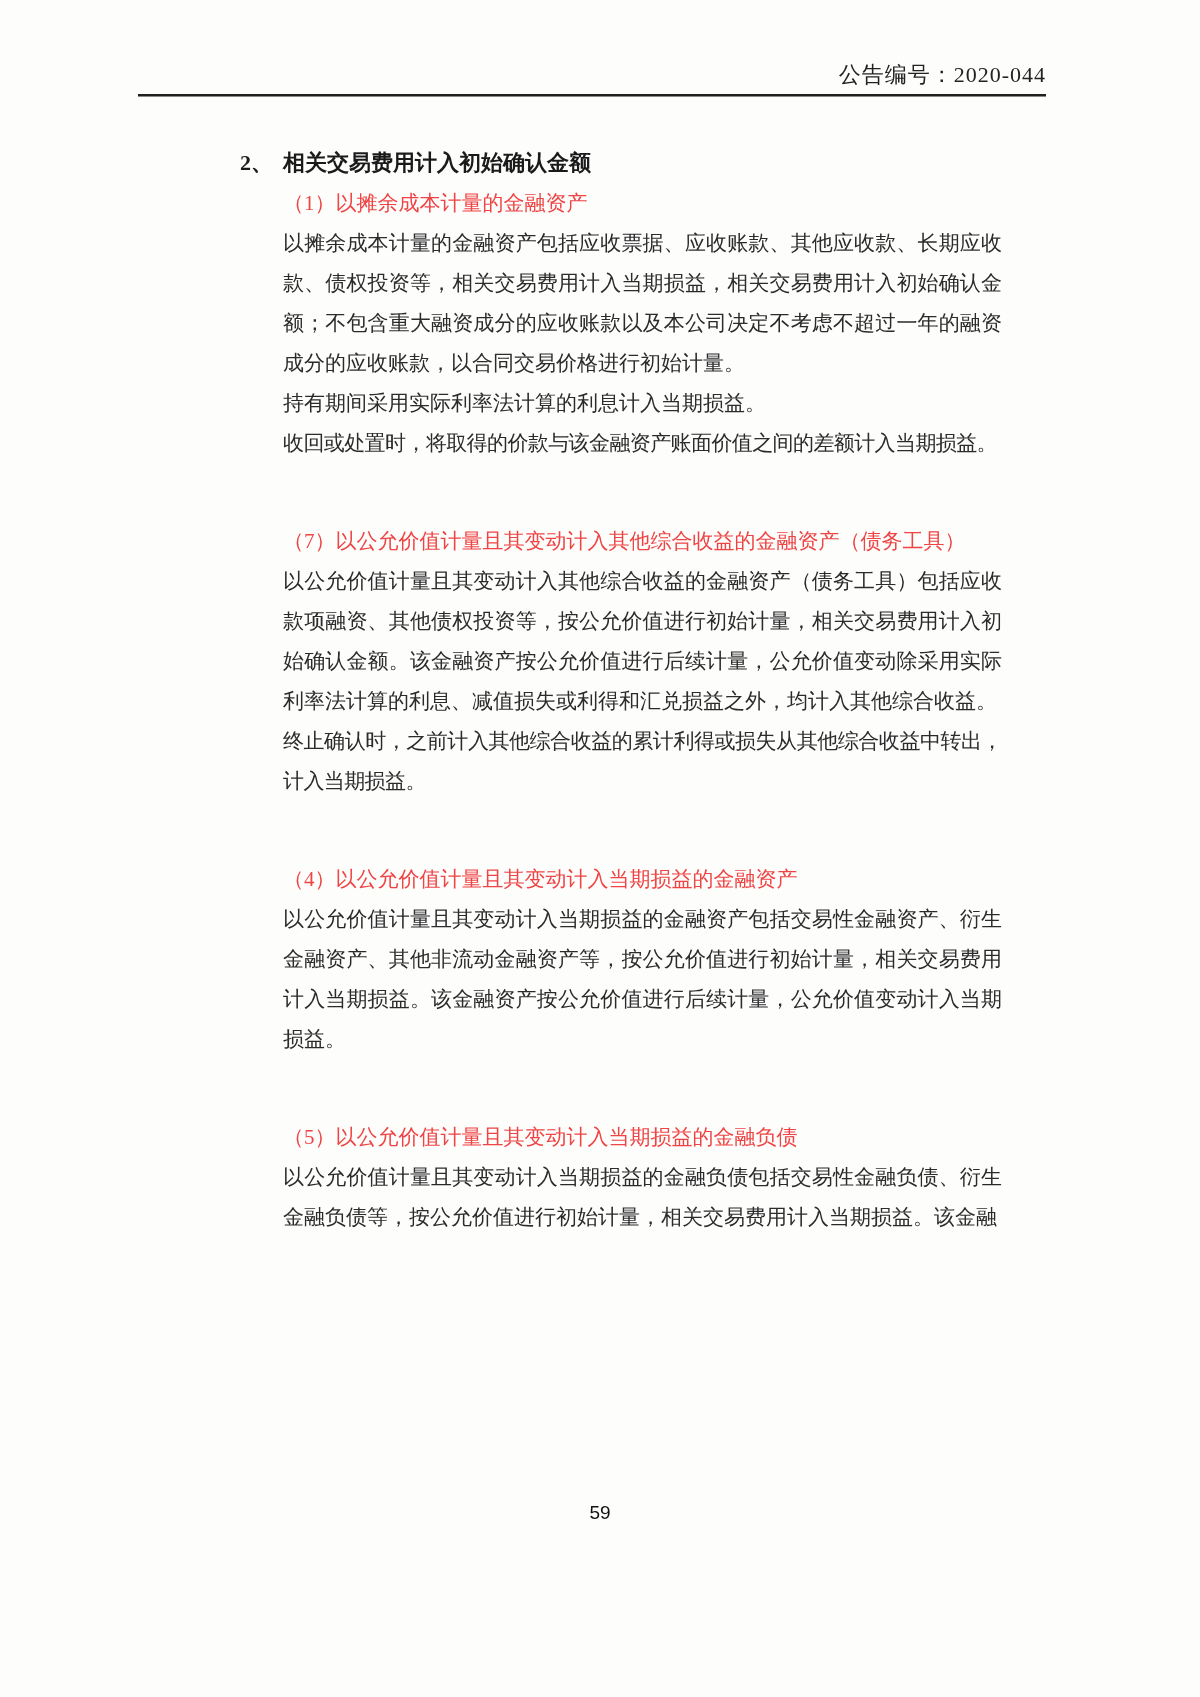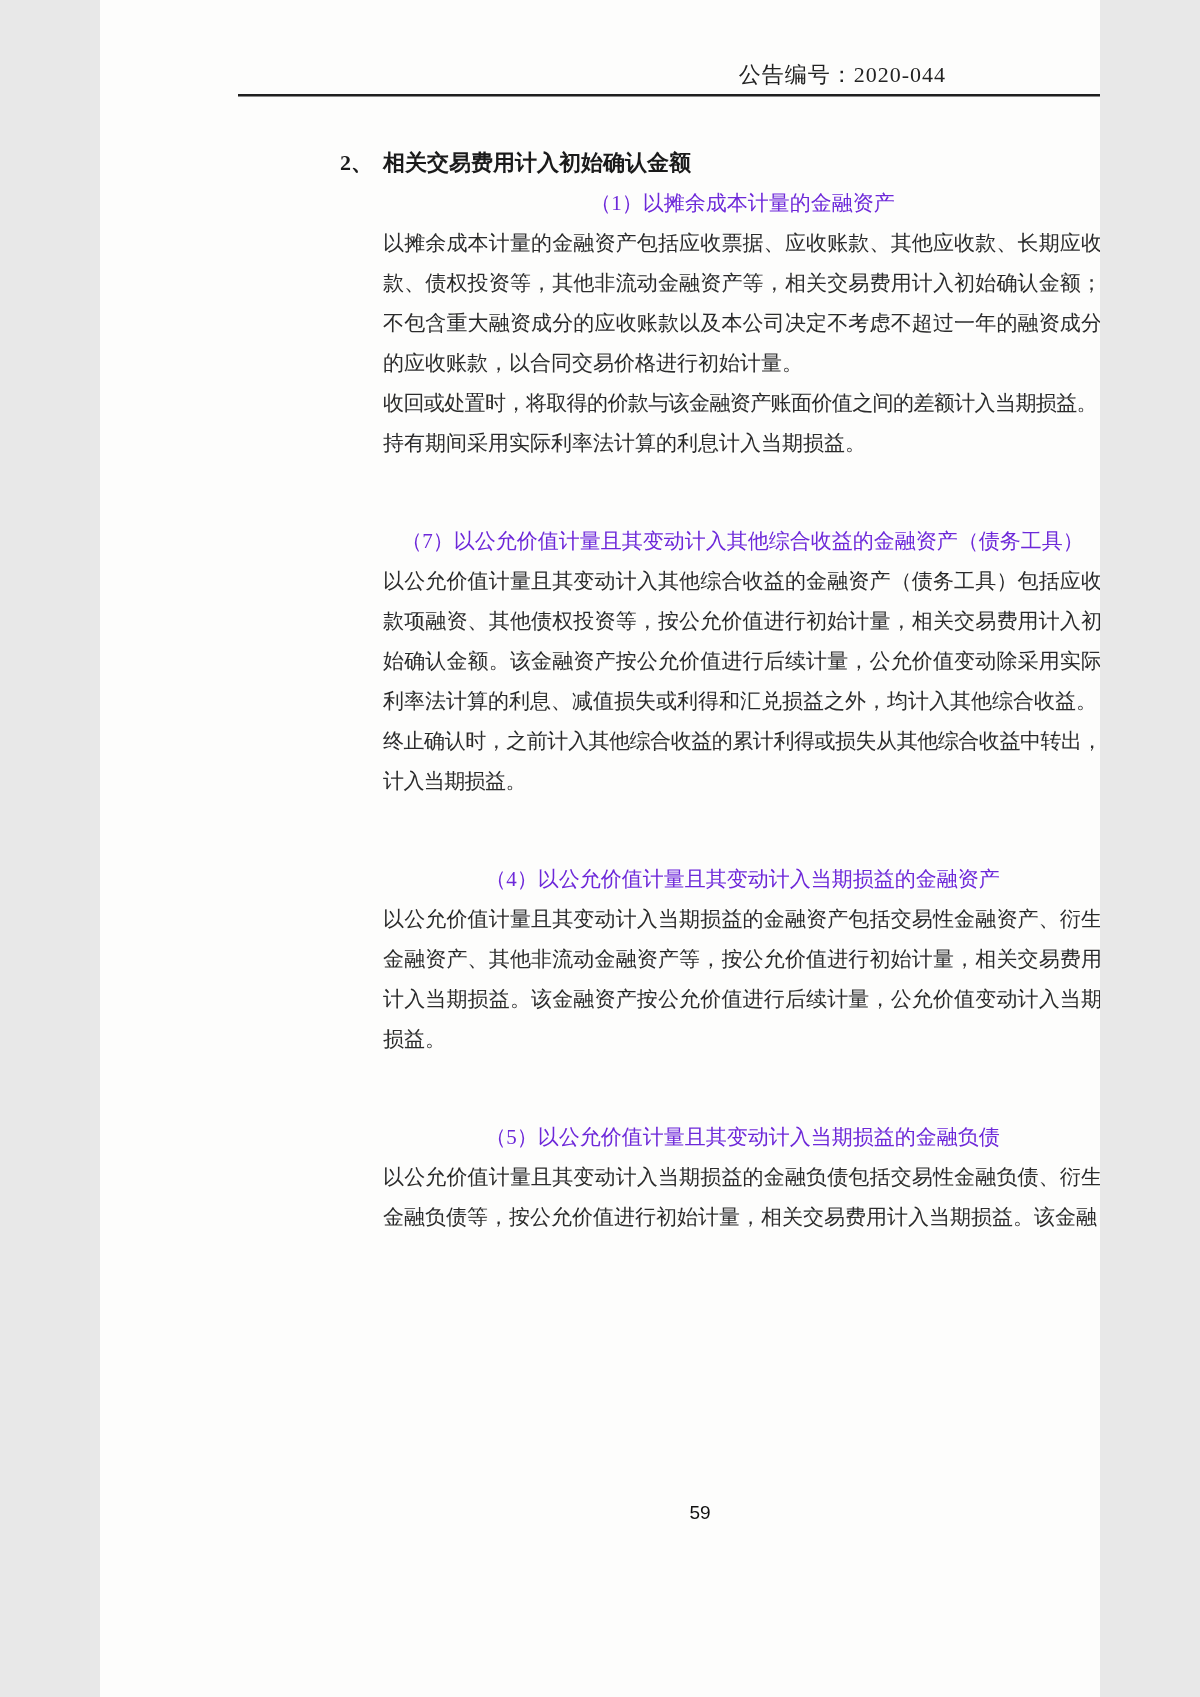--- a/index.html
+++ b/index.html
@@ -1,19 +1,19 @@
 <!DOCTYPE html>
 <html><head>
 <meta charset="utf-8">
 <style>
   * { margin: 0; padding: 0; box-sizing: border-box; }
   html, body { background: #e8e8e8; }
   .page {
     position: relative;
-    width: 1000px;
+    width: 1200px;
     height: 1697px;
     margin: 0 auto;
     background: #fdfdfc;
     font-family: "Liberation Serif", "DejaVu Serif", serif;
     color: #2b2b2b;
     overflow: hidden;
   }
   .header-text {
     position: absolute;
     top: 60px;
@@ -43,22 +43,21 @@
     font-size: 22px;
     line-height: 40px;
     color: #1a1a1a;
   }
   .main-heading .sec-num { width: 43px; }
   .subsection { margin-left: 43px; width: 719px; }
   .subsection + .subsection { margin-top: 58px; }
   .sub-heading {
     font-size: 21px;
     line-height: 40px;
-    color: #6d28d9;
-    text-align: center;
+    color: #ef4444;
   }
   .para {
     font-size: 21px;
     line-height: 40px;
     text-align: justify;
     color: #2b2b2b;
   }
   .para.tight { letter-spacing: -0.6px; }
   .footer {
     position: absolute;
@@ -82,23 +81,23 @@
 
   <div class="content">
 
     <div class="main-heading">
       <span class="sec-num">2、</span>
       <span>相关交易费用计入初始确认金额</span>
     </div>
 
     <div class="subsection">
       <div class="sub-heading">（1）以摊余成本计量的金融资产</div>
-      <div class="para">以摊余成本计量的金融资产包括应收票据、应收账款、其他应收款、长期应收款、债权投资等，其他非流动金融资产等，相关交易费用计入初始确认金额；不包含重大融资成分的应收账款以及本公司决定不考虑不超过一年的融资成分的应收账款，以合同交易价格进行初始计量。</div>
+      <div class="para">以摊余成本计量的金融资产包括应收票据、应收账款、其他应收款、长期应收款、债权投资等，相关交易费用计入当期损益，相关交易费用计入初始确认金额；不包含重大融资成分的应收账款以及本公司决定不考虑不超过一年的融资成分的应收账款，以合同交易价格进行初始计量。</div>
+      <div class="para">持有期间采用实际利率法计算的利息计入当期损益。</div>
       <div class="para tight">收回或处置时，将取得的价款与该金融资产账面价值之间的差额计入当期损益。</div>
-      <div class="para">持有期间采用实际利率法计算的利息计入当期损益。</div>
     </div>
 
     <div class="subsection">
       <div class="sub-heading">（7）以公允价值计量且其变动计入其他综合收益的金融资产（债务工具）</div>
       <div class="para">以公允价值计量且其变动计入其他综合收益的金融资产（债务工具）包括应收款项融资、其他债权投资等，按公允价值进行初始计量，相关交易费用计入初始确认金额。该金融资产按公允价值进行后续计量，公允价值变动除采用实际利率法计算的利息、减值损失或利得和汇兑损益之外，均计入其他综合收益。</div>
       <div class="para tight">终止确认时，之前计入其他综合收益的累计利得或损失从其他综合收益中转出，计入当期损益。</div>
     </div>
 
 
     <div class="subsection">

